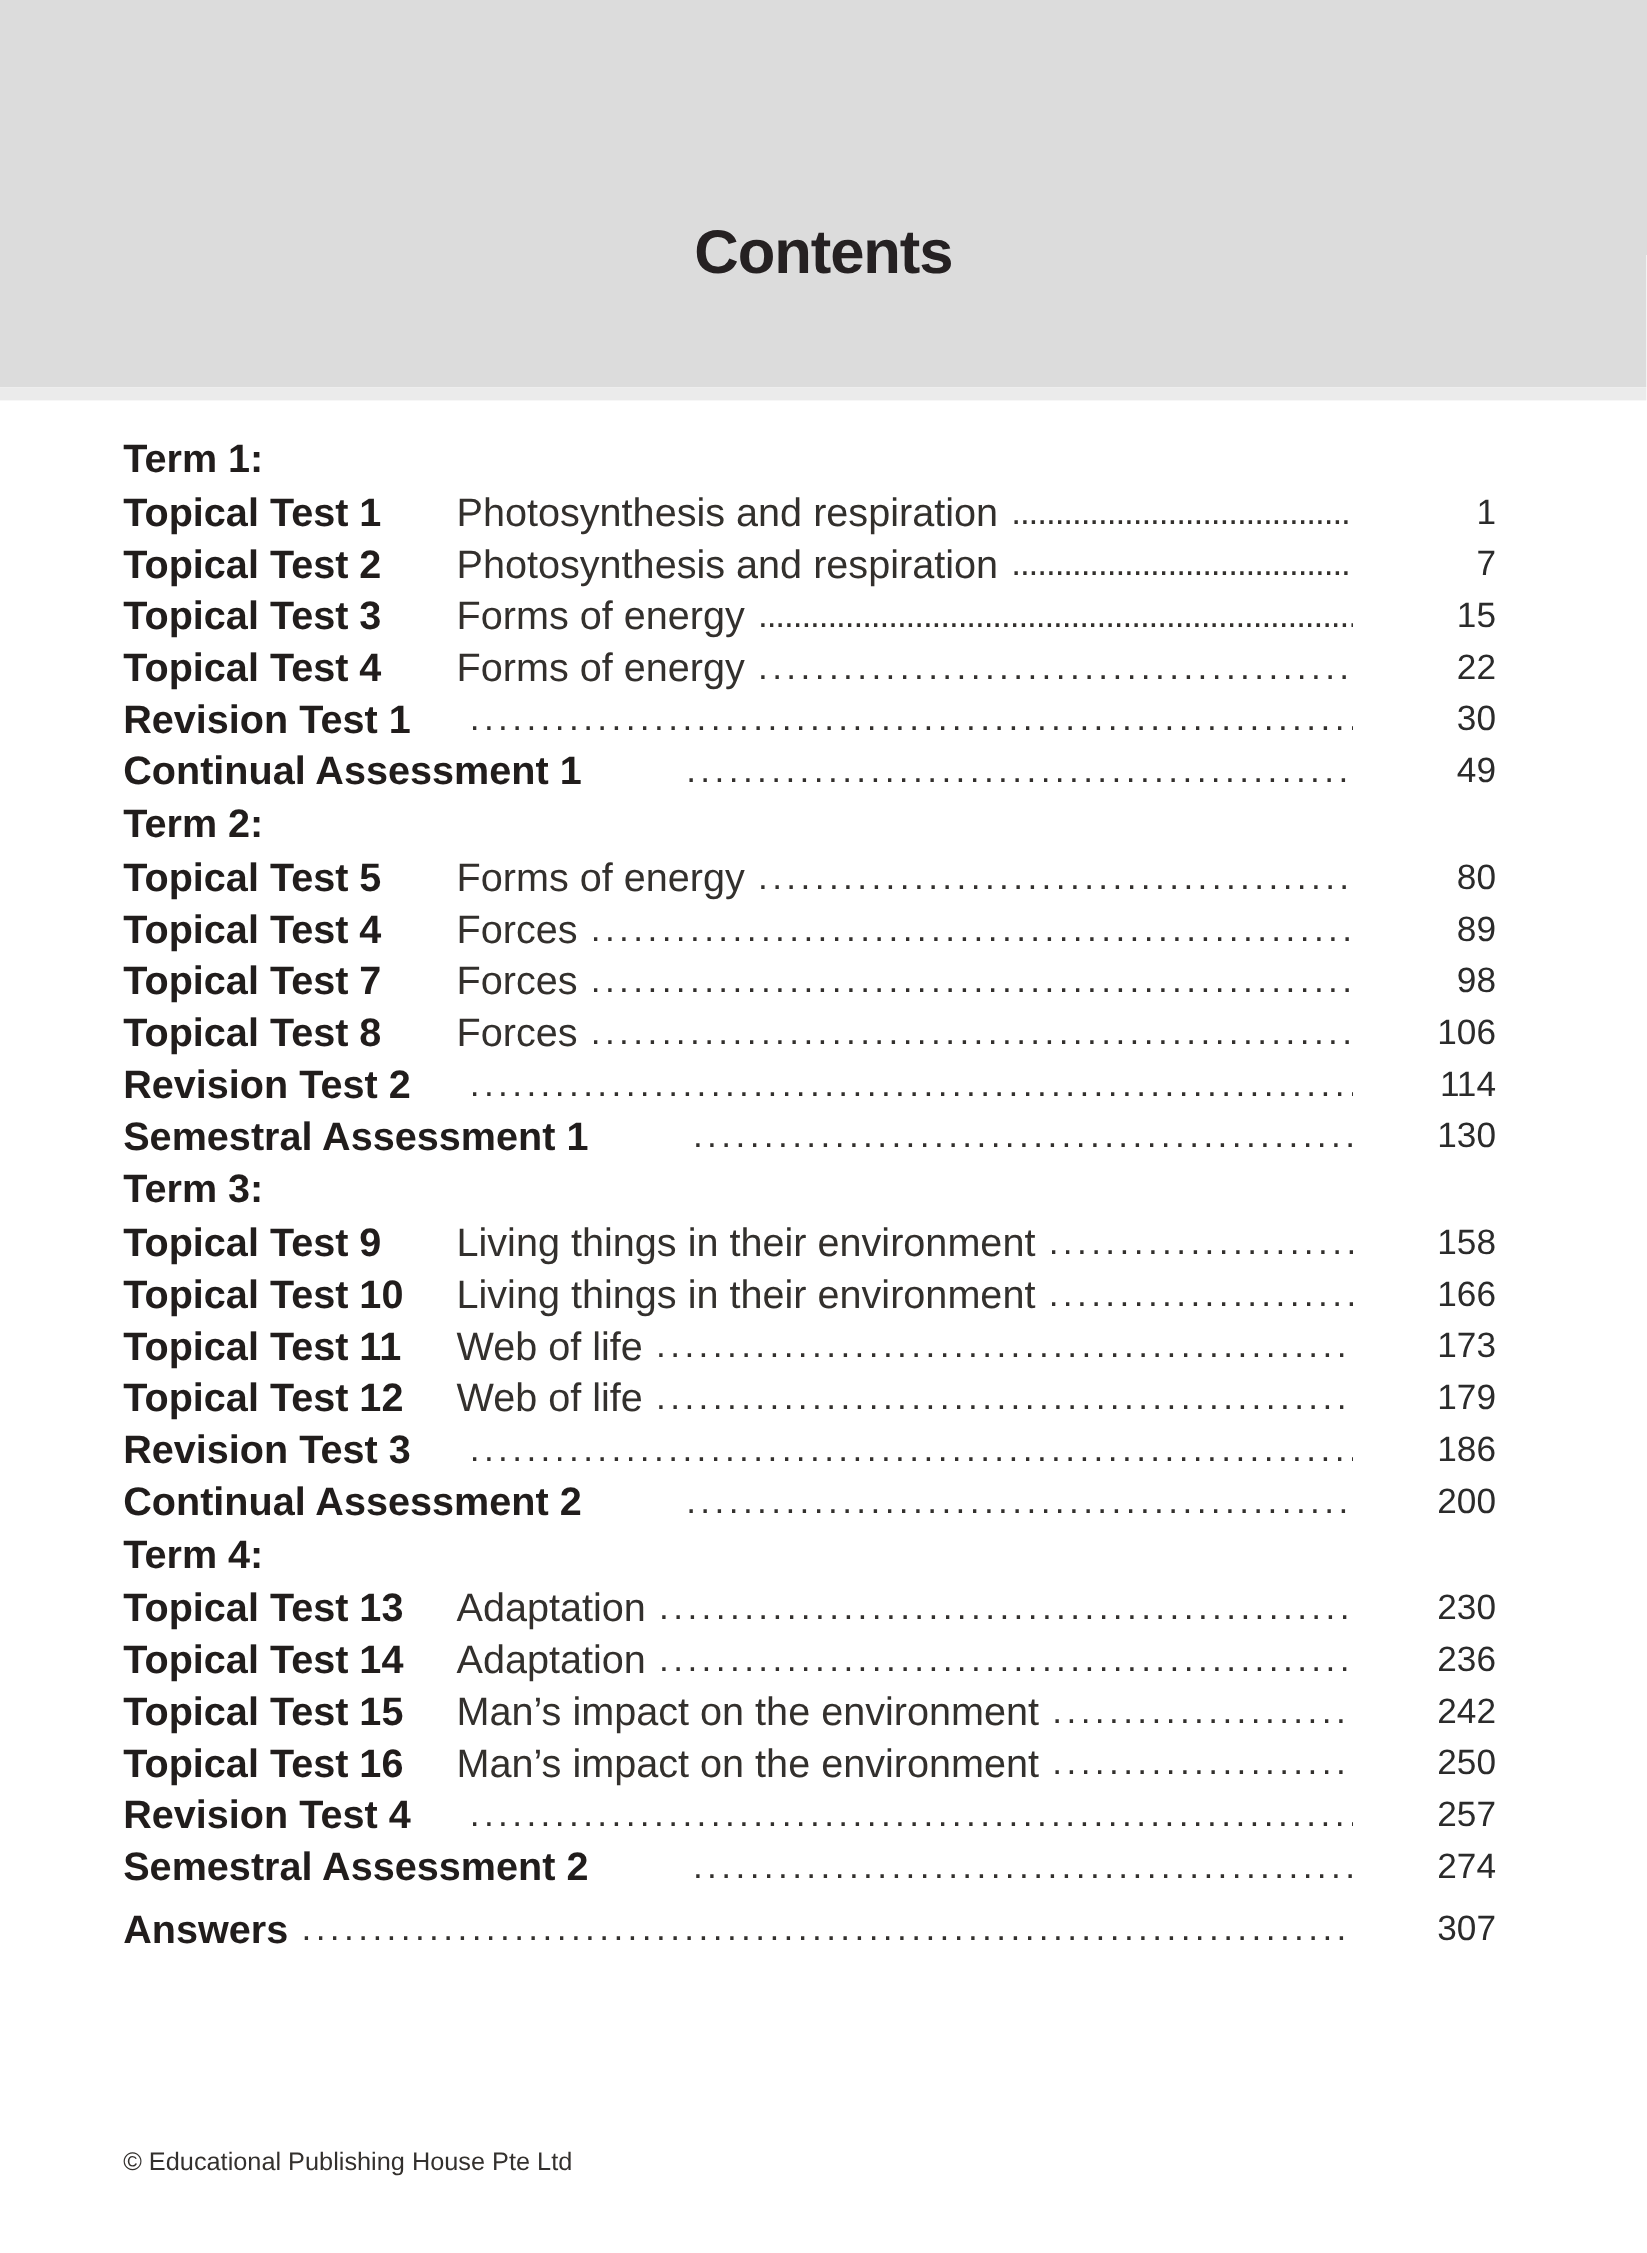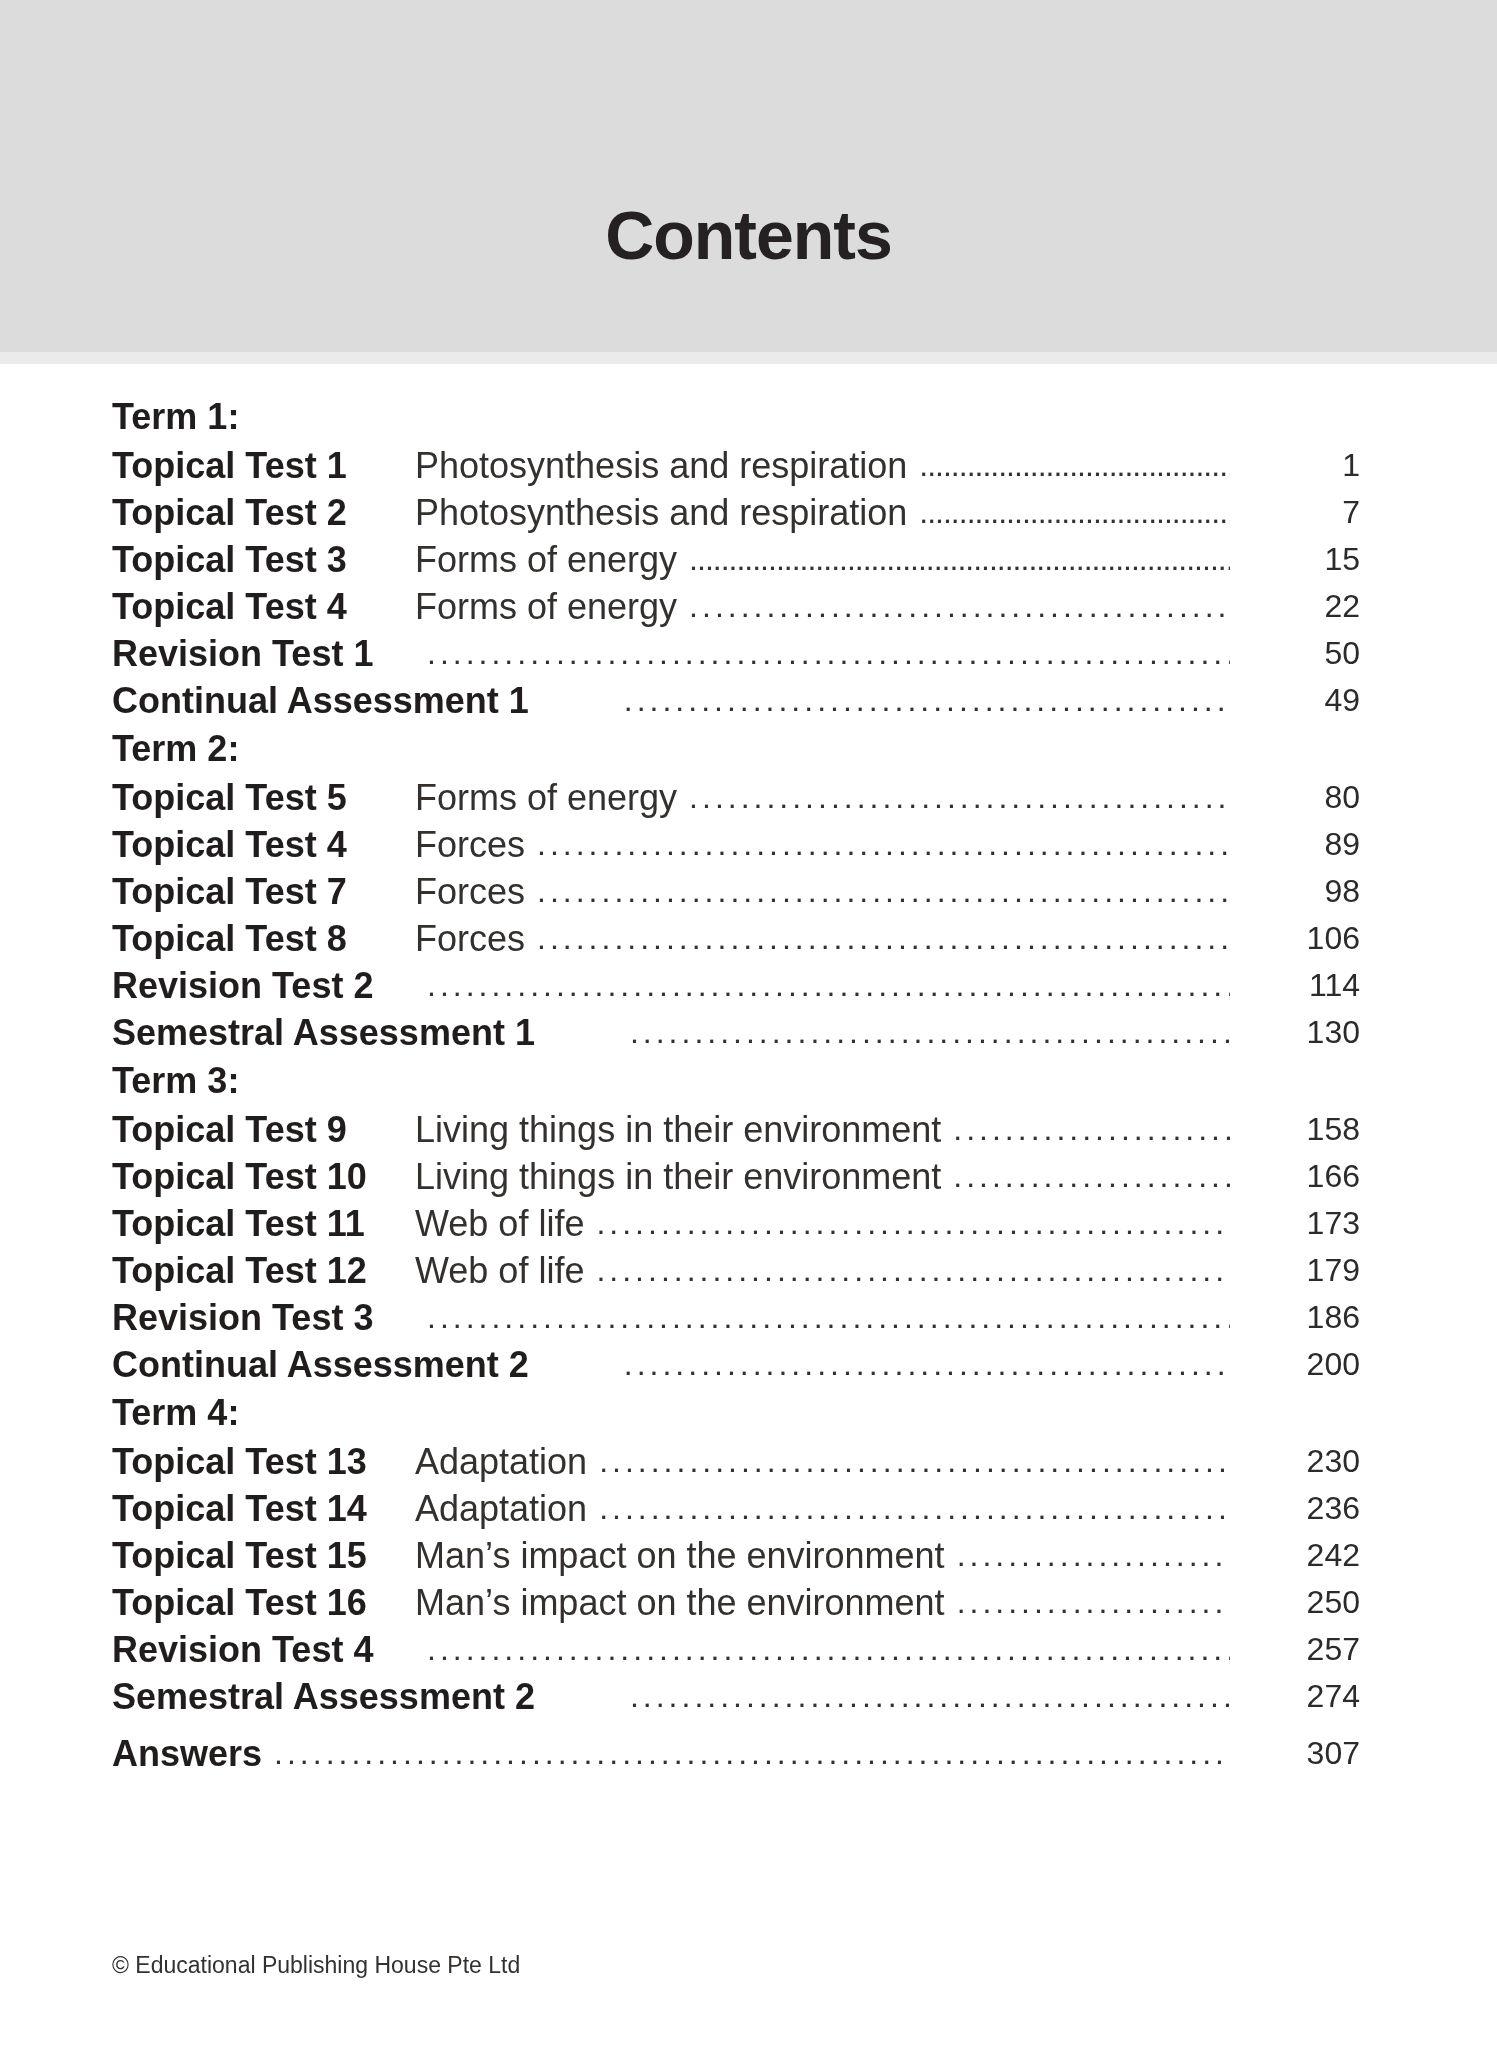--- a/index.html
+++ b/index.html
@@ -19,21 +19,21 @@
   }
   .header-band::after{
     content:"";
     position:absolute;left:0;right:0;top:352px;height:12px;
     background:#ebebeb;
   }
   .header-title{
     position:absolute;left:0;right:0;top:196px;
     margin:0;
     text-align:center;
-    font-size:68px;
+    font-size:56px;
     font-weight:bold;
     letter-spacing:-1px;
     color:#252122;
   }
   
   .toc{
     padding:40px 137px 0 112px;
   }
   .term-heading{
     margin:0;
@@ -120,21 +120,21 @@
       <div class="row">
         <span class="label">Topical Test 4</span>
         <span class="title">Forms of energy</span>
         <span class="leader coarse"><span class="dots">........................................................................................................................................................................................................................................</span></span>
         <span class="page-num">22</span>
       </div>
       <div class="row">
         <span class="label">Revision Test 1</span>
         <span class="title"></span>
         <span class="leader coarse"><span class="dots">........................................................................................................................................................................................................................................</span></span>
-        <span class="page-num">50</span>
+        <span class="page-num">30</span>
       </div>
       <div class="row">
         <span class="label">Continual Assessment 1</span>
         <span class="title"></span>
         <span class="leader coarse wide"><span class="dots">........................................................................................................................................................................................................................................</span></span>
         <span class="page-num">49</span>
       </div>
     </section>
 
     <section>

